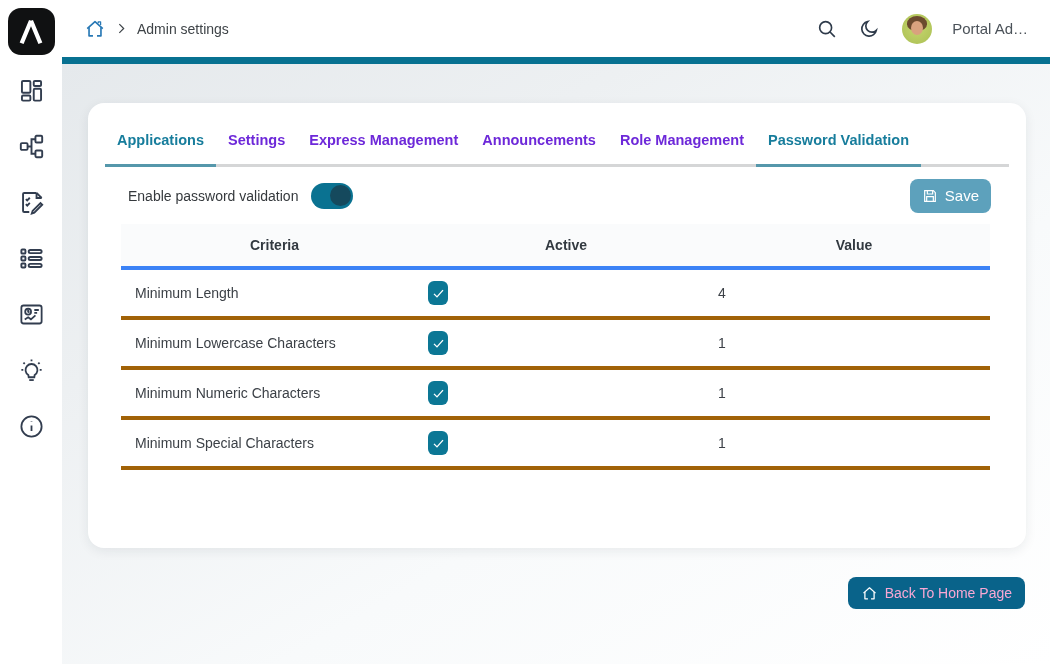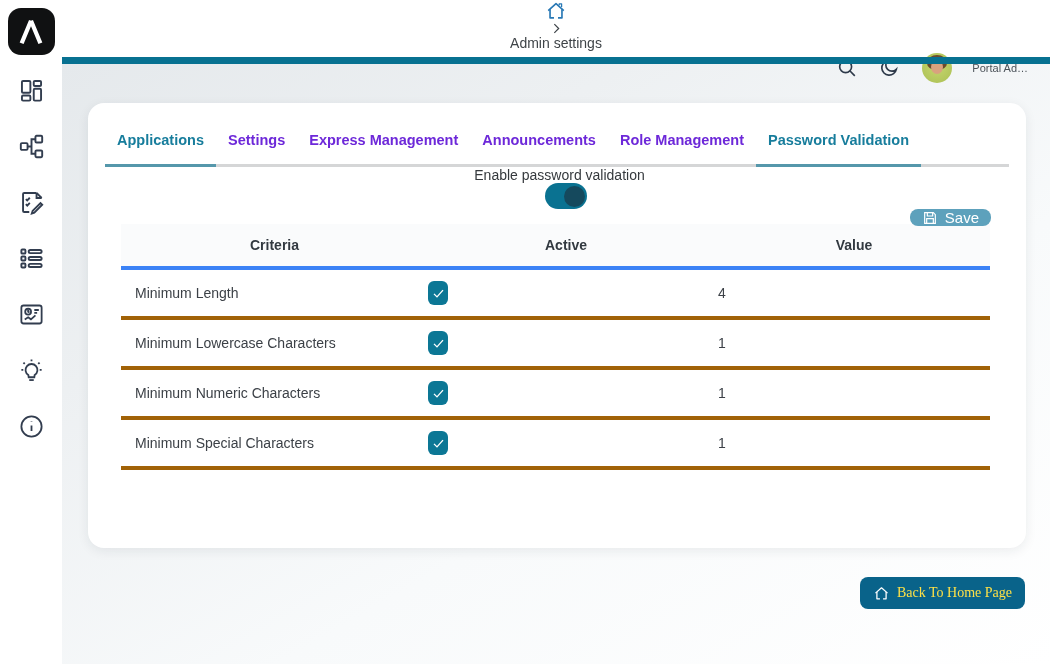--- a/index.html
+++ b/index.html
@@ -2,50 +2,50 @@
 <html><head>
 <meta charset="utf-8">
 <style>
   * { margin:0; padding:0; box-sizing:border-box; }
   html,body { width:1050px; height:664px; overflow:hidden; font-family:"Liberation Sans",sans-serif; background:#fff; }
   .sidebar { position:absolute; left:0; top:0; width:62px; height:664px; background:#fff; z-index:5; display:flex; flex-direction:column; align-items:center; }
   .logo { width:47px; height:47px; background:#101112; border-radius:13px; margin-top:8px; display:flex; align-items:center; justify-content:center; }
   .nav { margin-top:7px; display:flex; flex-direction:column; }
   .nav-item { width:62px; height:56px; display:flex; align-items:center; justify-content:center; cursor:pointer; }
   .nav-item svg { stroke:#323d4f; }
-  .header { position:absolute; left:62px; top:0; width:988px; height:57px; background:#fff; display:flex; align-items:center; padding:0 22px; z-index:4;flex-direction:column; }
+  .header { position:absolute; left:62px; top:0; width:988px; height:57px; background:#fff; display:flex; align-items:center; padding:0 22px; z-index:4; }
   .crumb-home { display:flex; align-items:center; }
   .crumb-chevron { margin:0 9px; display:flex; align-items:center; }
   .crumb-label { font-size:14px; color:#3f4448; }
   .header-right { margin-left:auto; display:flex; align-items:center; }
   .icon-btn { display:flex; align-items:center; justify-content:center; width:34px; height:34px; cursor:pointer; }
   .moon-btn { margin-left:8px; }
   .avatar { width:30px; height:30px; border-radius:50%; margin-left:16px; position:relative; overflow:hidden; background:radial-gradient(circle at 50% 45%, #c6d66e 0%, #aabf53 100%); flex:none; }
   .avatar::before { content:''; position:absolute; top:2px; left:5px; width:20px; height:15px; border-radius:50% 50% 45% 45%; background:#6b4a2e; }
   .avatar::after { content:''; position:absolute; top:7px; left:9px; width:12px; height:14px; border-radius:50%; background:#d9a27e; }
-  .user-name { margin-left:20px; font-size:11px; color:#4b5259; max-width:78px; white-space:nowrap; overflow:hidden; }
+  .user-name { margin-left:20px; font-size:15px; color:#4b5259; max-width:78px; white-space:nowrap; overflow:hidden; }
   .accent-bar { position:absolute; left:62px; top:57px; width:988px; height:7px; background:#077191; z-index:4; }
   .main { position:absolute; left:62px; top:64px; width:988px; height:600px; background:linear-gradient(150deg,#e5e9ec 0%,#edf0f2 28%,#f8fafb 62%,#ffffff 100%);padding-left:40px; }
   .card { position:absolute; left:26px; top:39px; width:938px; height:445px; background:#fff; border-radius:16px; box-shadow:0 3px 12px rgba(30,40,50,.08); }
   .tabs { display:flex; margin:0 17px; padding-top:27px; border-bottom:3px solid #d5d6d7; }
   .tab { padding:0 12px 14px; font-size:14.5px; font-weight:700; color:#6d28d9; position:relative; line-height:20px; cursor:pointer; white-space:nowrap; }
   .tab.active { color:#177d9c; }
   .tab.active::after { content:''; position:absolute; left:0; right:0; bottom:-3px; height:3px; background:#5597ab; }
-  .controls { display:flex; align-items:center; margin:0 35px 0 40px; height:57px;flex-direction:column; }
+  .controls { display:flex; align-items:center; margin:0 35px 0 40px; height:57px; }
   .toggle-label { font-size:14px; color:#35393d; }
   .switch { width:42px; height:26px; border-radius:13px; background:#0a7291; position:relative; margin-left:13px; cursor:pointer; flex:none; }
   .switch .knob { position:absolute; right:2px; top:2.5px; width:21px; height:21px; border-radius:50%; background:#15495d; }
   .save-btn { margin-left:auto; display:flex; align-items:center; gap:7px; background:#5da1bc; color:#fff; border:none; border-radius:8px; padding:0 12px; height:34px; font-size:15px; font-family:inherit; cursor:pointer; }
   .tbl-wrap { margin:0 36px 0 33px; }
   table { width:100%; border-collapse:collapse; table-layout:fixed; }
   col.c1 { width:293px; } col.c2 { width:290px; }
   thead th { background:#fafbfc; text-align:center; font-size:14px; font-weight:700; color:#323940; height:44px; padding:0 0 0 14px; border-bottom:4px solid #3b82f6; }
   tbody td { height:50px; font-size:14px; color:#3c4147; padding:0 0 0 14px; border-bottom:4px solid #a16207; }
   .chk { display:inline-flex; align-items:center; justify-content:center; width:20px; height:24px; border-radius:6px; background:#0c7795; vertical-align:middle; cursor:pointer; }
-  .back-btn { position:absolute; right:25px; top:513px; display:flex; align-items:center; gap:7px; background:#09638a; color:#fde047; border:none; border-radius:8px; padding:0 13px; height:32px; font-size:14px; font-family:Liberation Serif, serif; cursor:pointer; }
+  .back-btn { position:absolute; right:25px; top:513px; display:flex; align-items:center; gap:7px; background:#09638a; color:#f9a8d4; border:none; border-radius:8px; padding:0 13px; height:32px; font-size:14px; font-family:Liberation Sans, sans-serif; cursor:pointer; }
 </style>
 </head>
 <body>
 
 <aside class="sidebar">
   <div class="logo">
     <svg width="30" height="30" viewBox="0 0 24 24">
       <path d="M12 3 L4.5 21 M12 3 L19.5 21" stroke="#fff" stroke-width="3.4" fill="none" stroke-linecap="butt"></path>
     </svg>
   </div>

